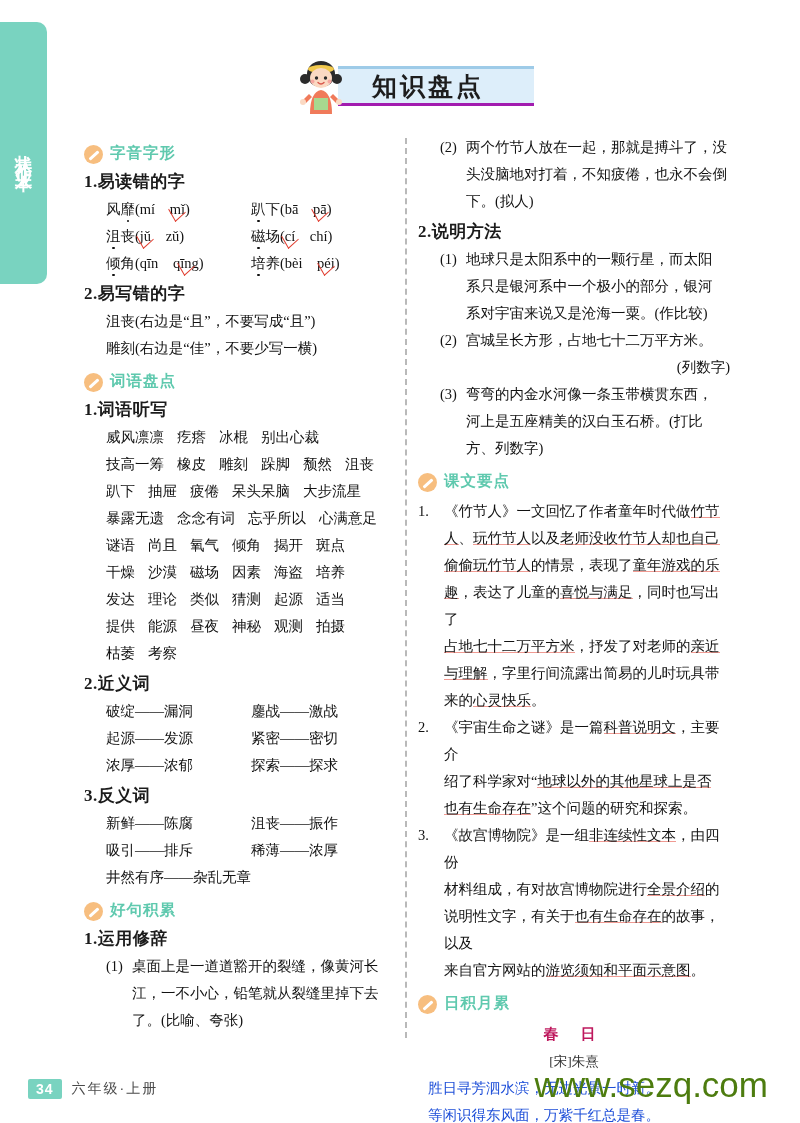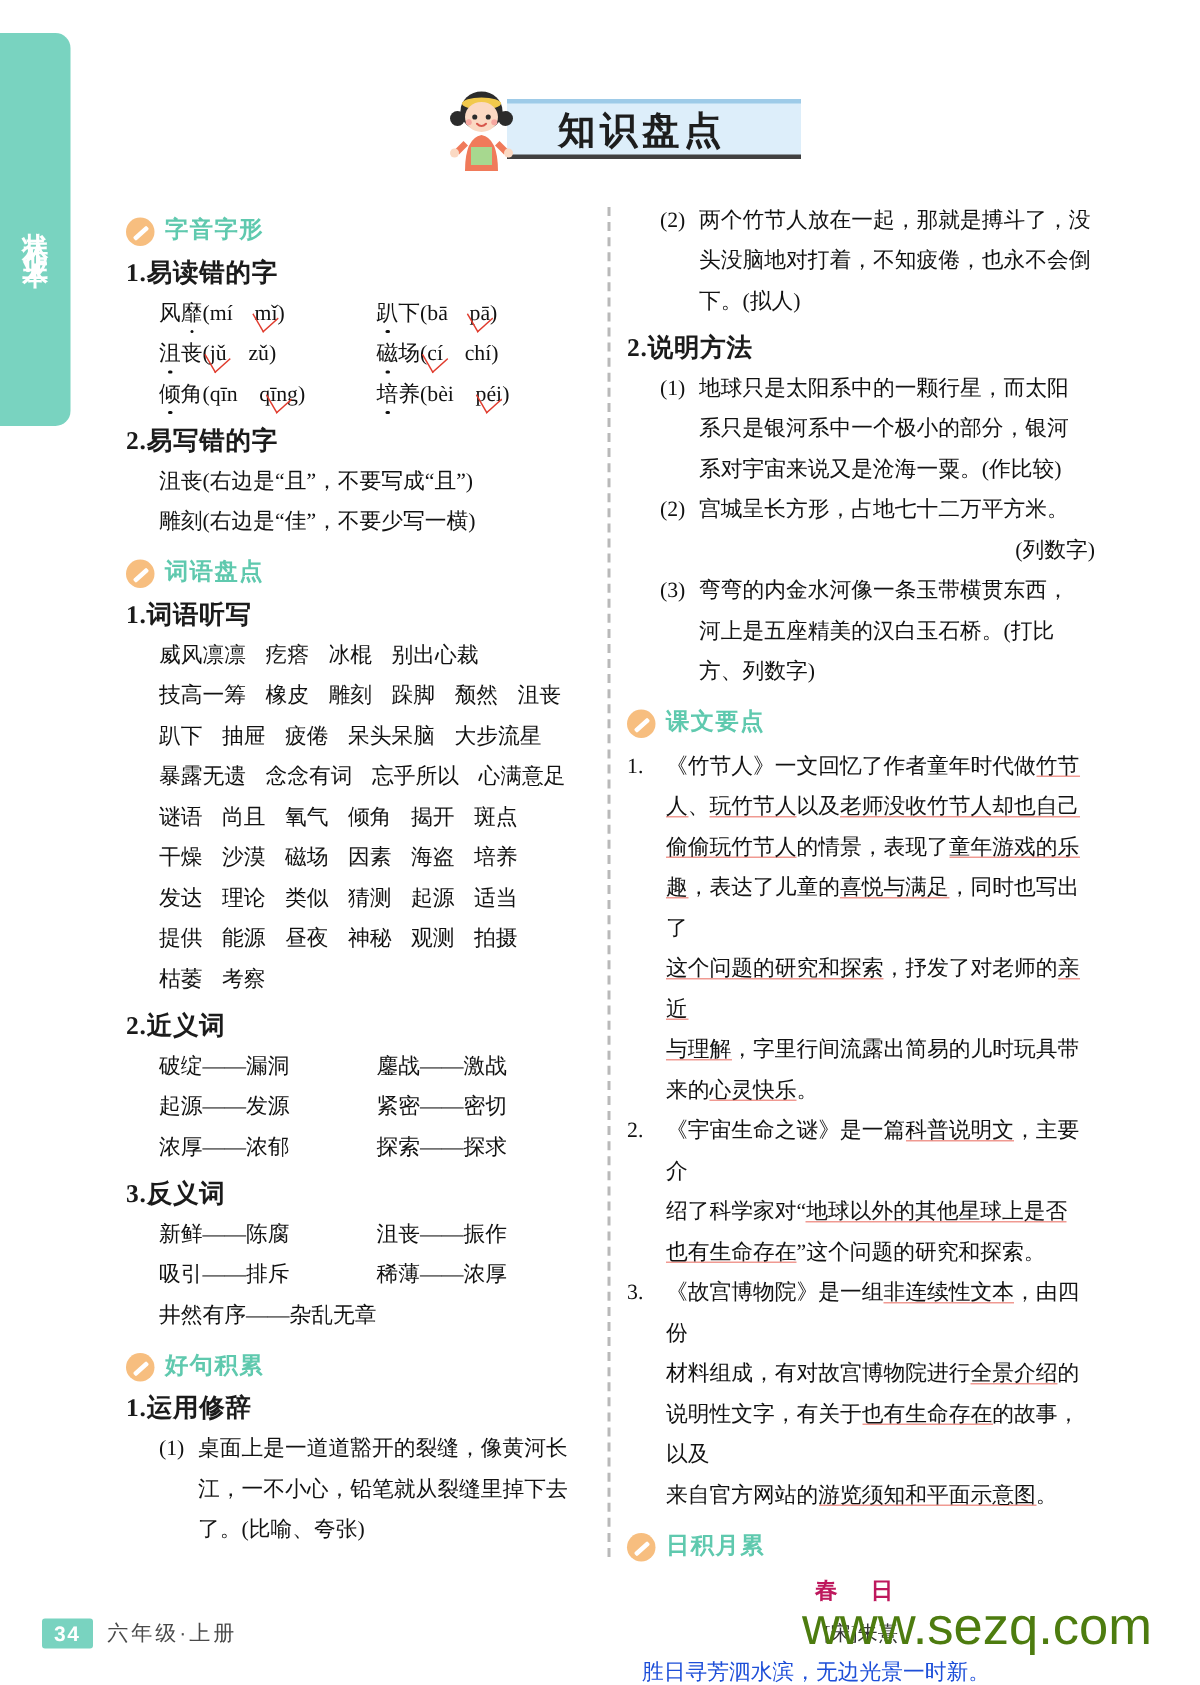--- a/index.html
+++ b/index.html
@@ -20,21 +20,21 @@
   .side-tab span{
     writing-mode:vertical-rl;text-orientation:upright;
     color:#ffffff;font-size:17px;letter-spacing:5px;
     font-family:"Liberation Sans","DejaVu Sans",sans-serif;font-weight:700;
   }
 
   
   .head{position:absolute;left:298px;top:58px;display:flex;align-items:center;}
   .head .mascot{width:46px;height:56px;position:relative;z-index:3;margin-right:-6px;}
   .head .plaque{
-    background:#ddeefa;border-top:3px solid #9ecbe8;border-bottom:3px solid #404040;
+    background:#ddeefa;border-top:3px solid #9ecbe8;border-bottom:3px solid #a21caf;
     height:40px;min-width:196px;display:flex;align-items:center;padding:0 16px 0 34px;
     box-sizing:border-box;
   }
   .head .plaque span{
     font-size:25px;font-weight:700;color:#1d1d1d;letter-spacing:3px;
     font-family:"Liberation Sans","DejaVu Sans",sans-serif;
   }
 
   
   .col{position:absolute;top:134px;width:312px;}
@@ -298,21 +298,21 @@
       <span class="pencil"></span>
       <h2>课文要点</h2>
     </div>
     <div class="body" id="points">
         <div class="hang2">
           <span class="lbl">1.</span>
           <div><span>《竹节人》一文回忆了作者童年时代做</span><span class="ul">竹节</span></div>
           <div><span class="ul">人</span><span>、</span><span class="ul">玩竹节人</span><span>以及</span><span class="ul">老师没收竹节人却也自己</span></div>
           <div><span class="ul">偷偷玩竹节人</span><span>的情景，表现了</span><span class="ul">童年游戏的乐</span></div>
           <div><span class="ul">趣</span><span>，表达了儿童的</span><span class="ul">喜悦与满足</span><span>，同时也写出了</span></div>
-          <div><span class="ul">这个问题的研究和探索</span><span>，抒发了对老师的</span><span class="ul">亲近</span></div>
+          <div><span class="ul">占地七十二万平方米</span><span>，抒发了对老师的</span><span class="ul">亲近</span></div>
           <div><span class="ul">与理解</span><span>，字里行间流露出简易的儿时玩具带</span></div>
           <div><span>来的</span><span class="ul">心灵快乐</span><span>。</span></div>
         </div>
         <div class="hang2">
           <span class="lbl">2.</span>
           <div><span>《宇宙生命之谜》是一篇</span><span class="ul">科普说明文</span><span>，主要介</span></div>
           <div><span>绍了科学家对“</span><span class="ul">地球以外的其他星球上是否</span></div>
           <div><span class="ul">也有生命存在</span><span>”这个问题的研究和探索。</span></div>
         </div>
         <div class="hang2">

